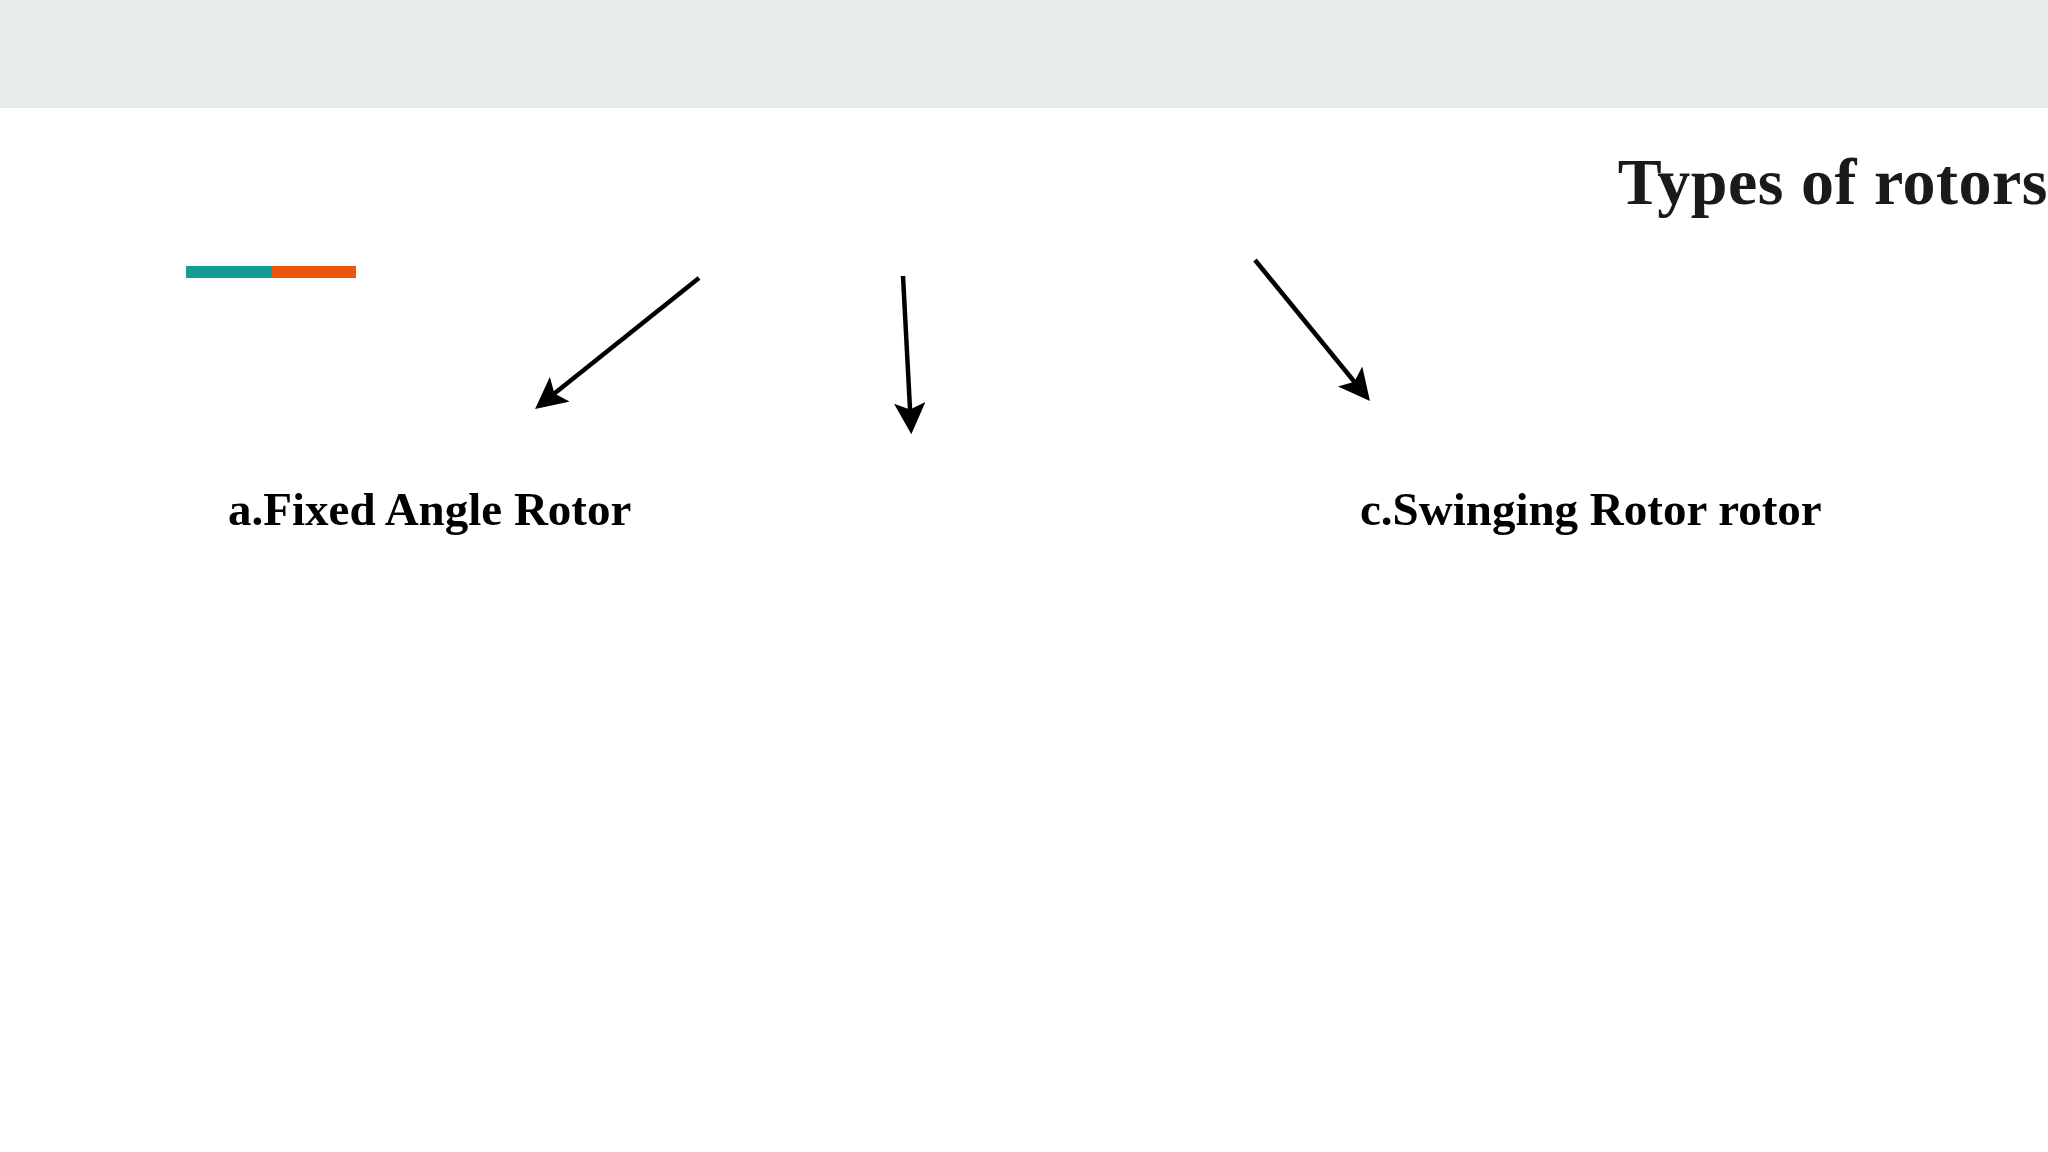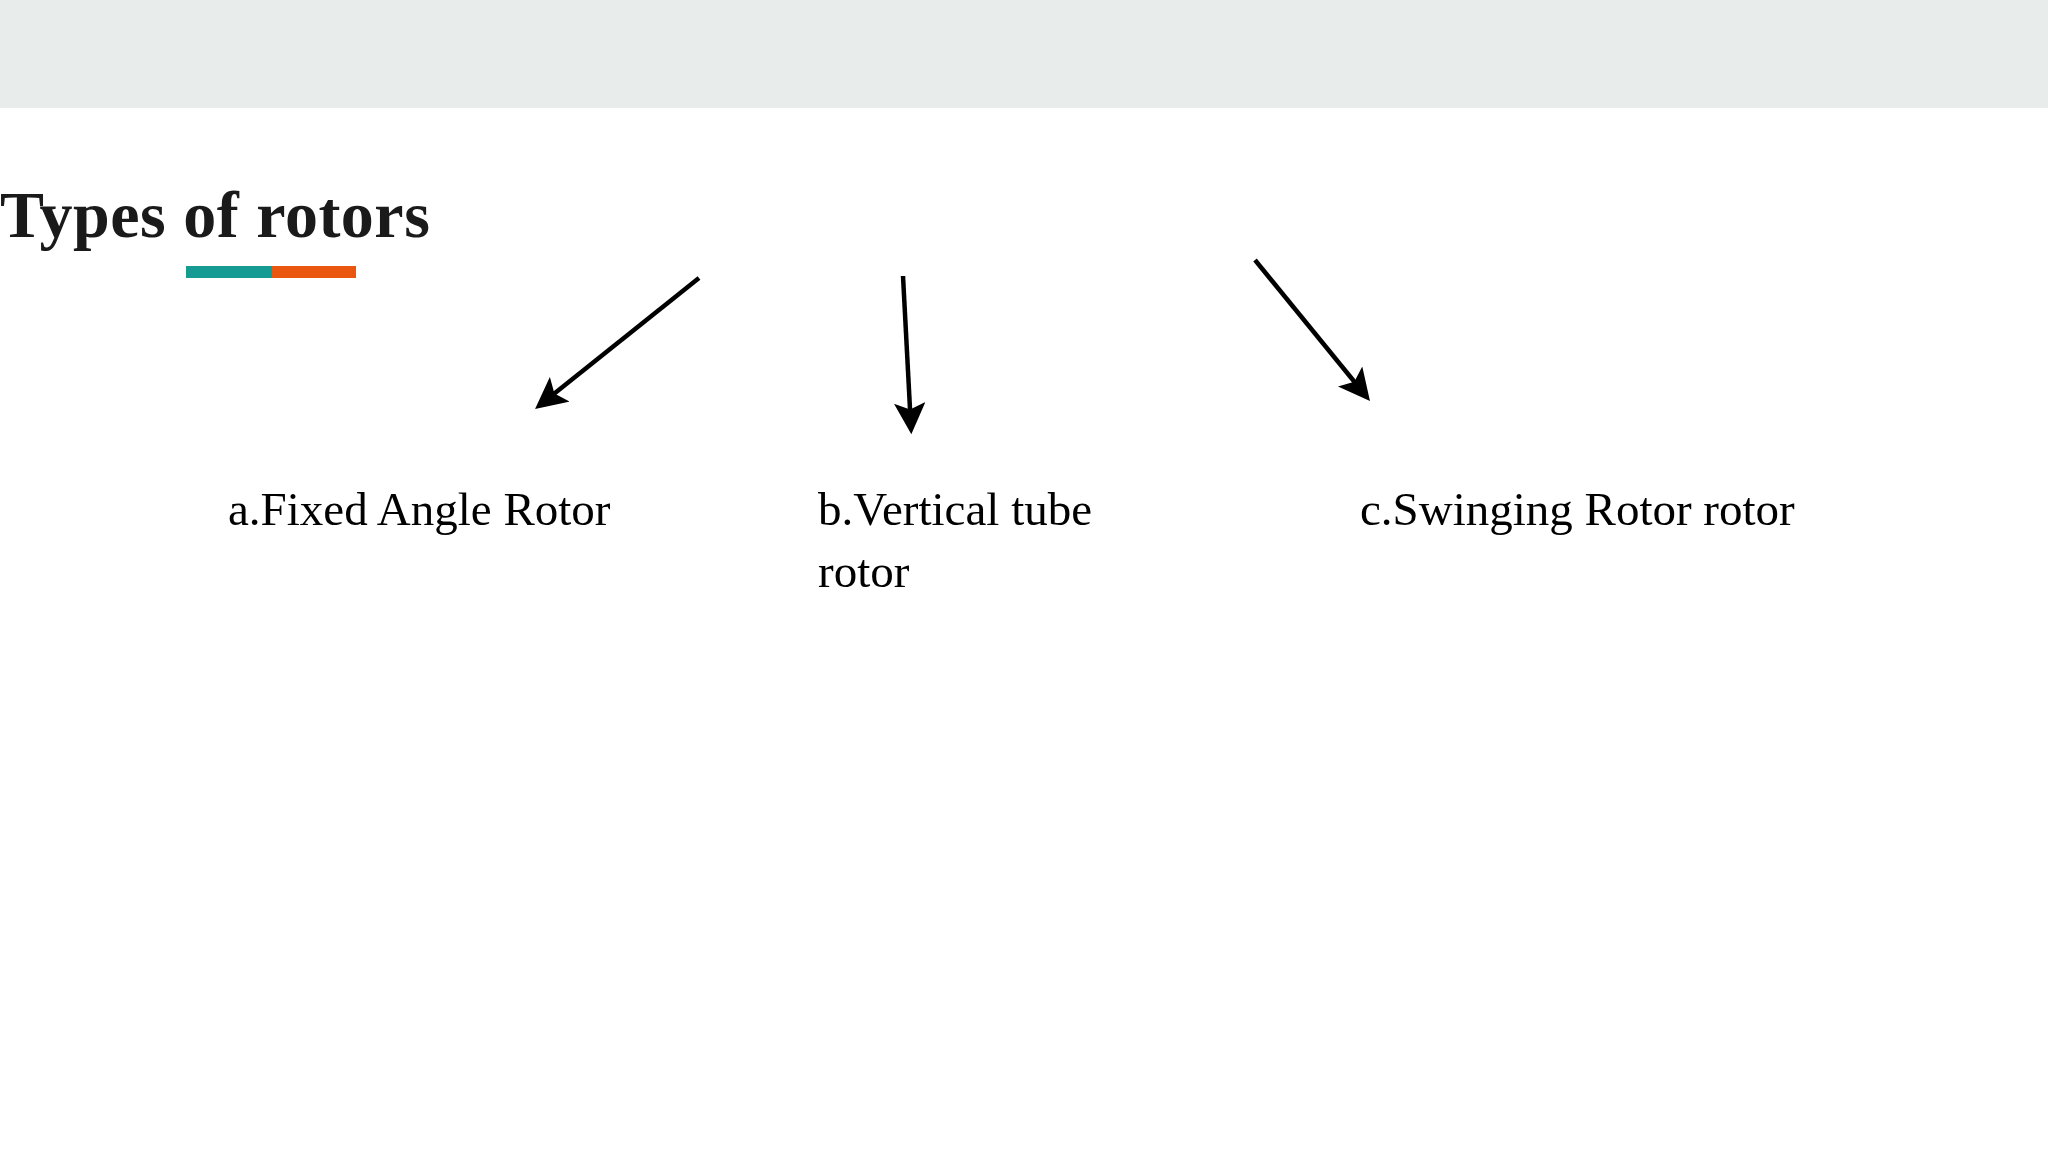--- a/index.html
+++ b/index.html
@@ -24,23 +24,23 @@
     top: 0;
     width: 2048px;
     height: 108px;
     background: #e8ecea;
   }
 
   
   #slide-title {
     position: absolute;
     left: 0;
-    top: 176px;
+    top: 143px;
     width: 2048px;
-    text-align: left;
+    text-align: right;
     font-family: "Liberation Serif", "DejaVu Serif", serif;
     font-weight: bold;
     font-size: 66px;
     line-height: 78px;
     color: #1a1a1a;
     letter-spacing: 0.5px;
     white-space: nowrap;
   }
 
   
@@ -62,21 +62,21 @@
     top: 0;
     width: 2048px;
     height: 1152px;
     pointer-events: none;
   }
 
   
   .rotor-label {
     position: absolute;
     font-family: "Liberation Serif", "DejaVu Serif", serif;
-    font-weight: normal;
+    font-weight: bold;
     font-size: 47px;
     line-height: 62px;
     color: #000000;
   }
   #label-a { left: 228px;  top: 478px; width: 520px; }
   #label-b { left: 818px;  top: 478px; width: 330px; }
   #label-c { left: 1360px; top: 478px; width: 620px; }
 </style>
 </head>
 <body>
@@ -107,17 +107,16 @@
 
     <line x1="699" y1="278" x2="540" y2="405" stroke="#000000" stroke-width="4.5" marker-end="url(#ah-left)"></line>
 
     <line x1="903" y1="276" x2="911" y2="428" stroke="#000000" stroke-width="4.5" marker-end="url(#ah-mid)"></line>
 
     <line x1="1255" y1="260" x2="1366" y2="396" stroke="#000000" stroke-width="4.5" marker-end="url(#ah-right)"></line>
   </svg>
 
   <div id="label-a" class="rotor-label">a.Fixed Angle Rotor</div>
 
-  <div id="label-b" class="rotor-label">b.Vertical tube rotor</div>
 
   <div id="label-c" class="rotor-label">c.Swinging Rotor rotor</div>
 
 </div>
 
 </body></html>

